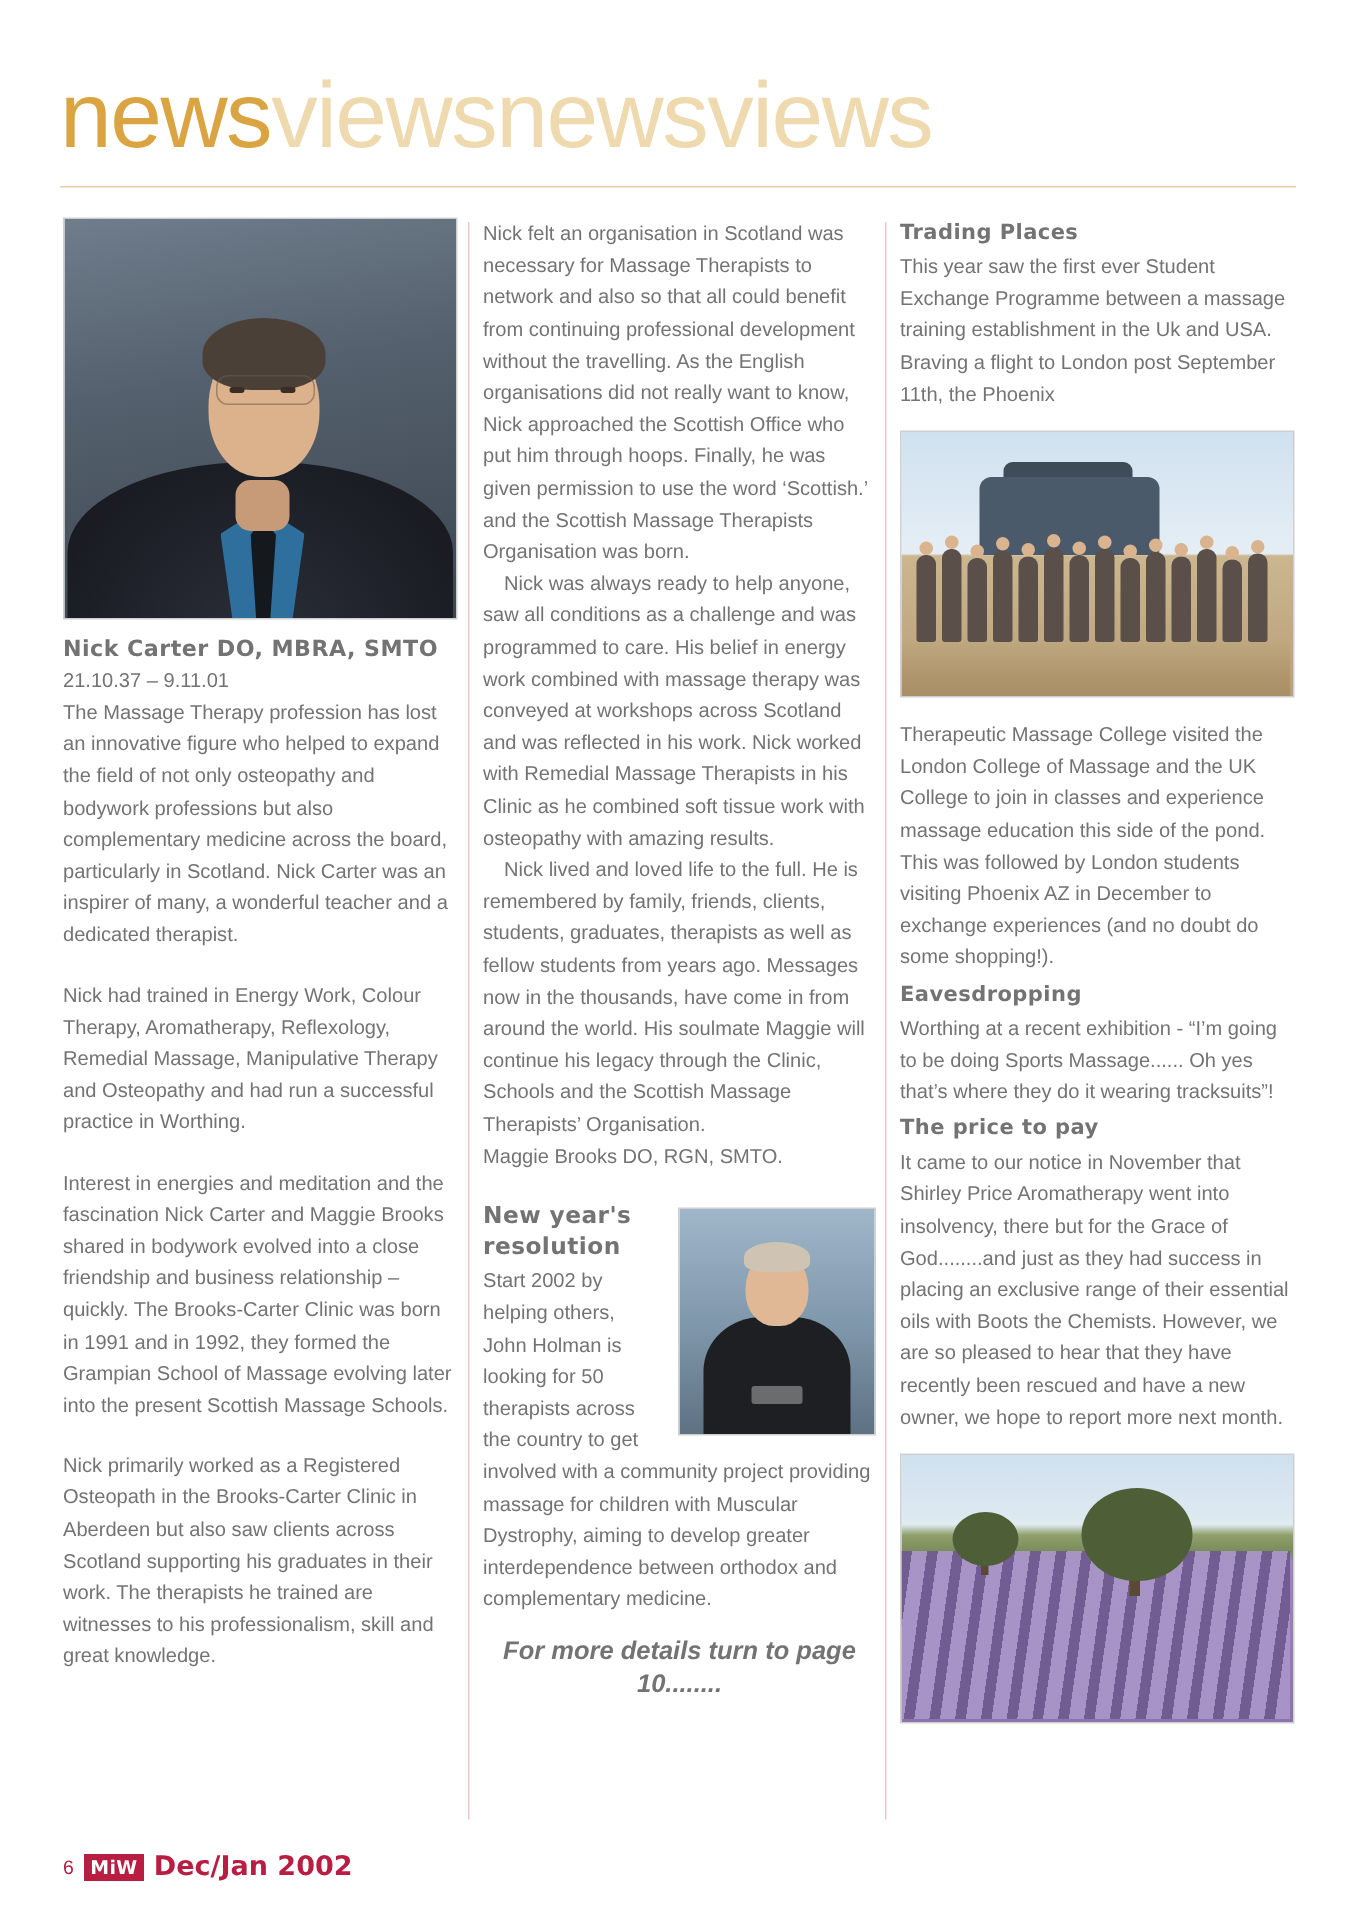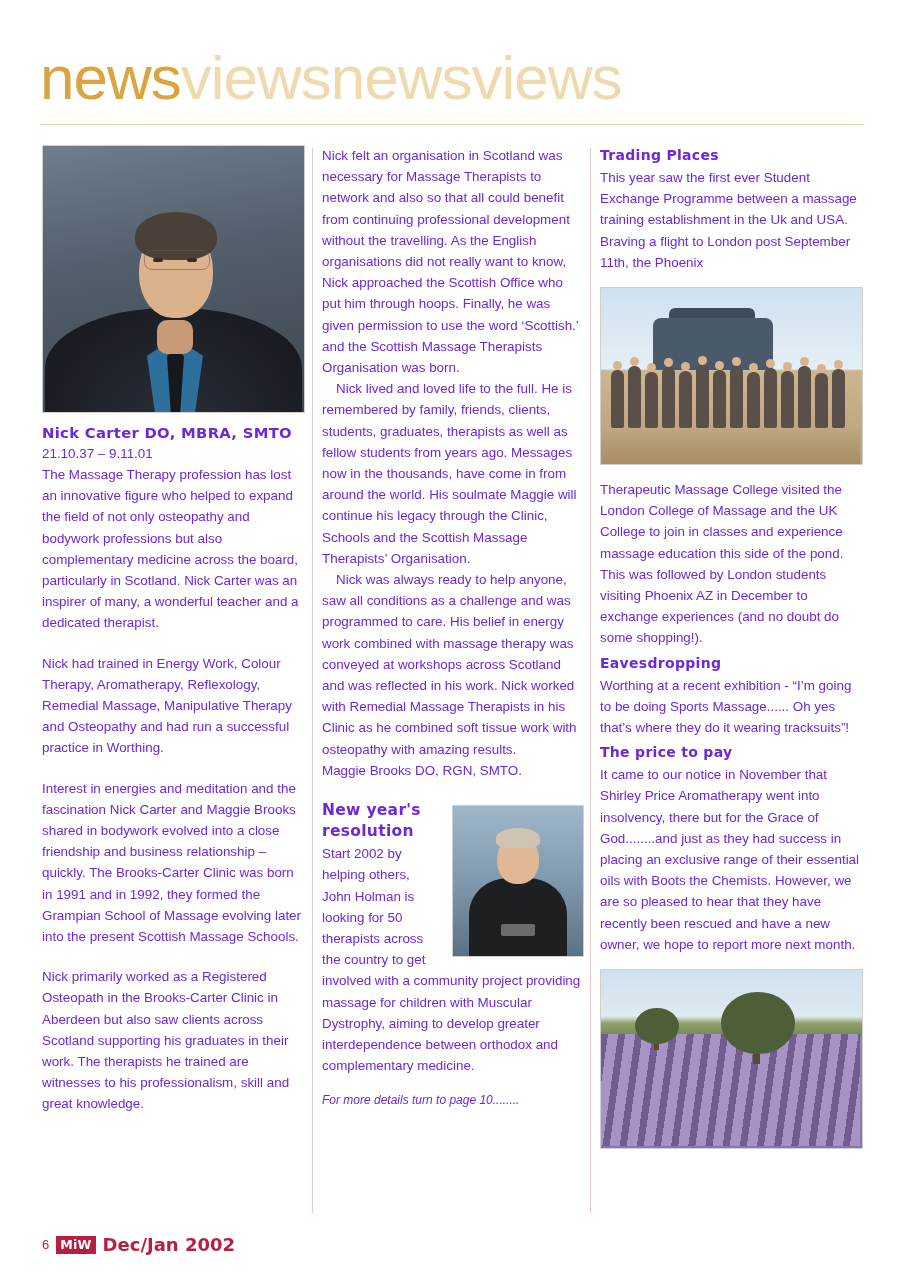--- a/index.html
+++ b/index.html
@@ -41,21 +41,21 @@
     height: 1px;
     background: #e3cfa8;
   }
 
   
   .col {
     position: absolute;
     top: 145px;
     font-size: 13.4px;
     line-height: 21.2px;
-    color: #6d28d9;
+    color: #737373;
   }
   .col1 { left: 42px;  width: 263px; }
   .col2 { left: 322px; width: 262px; }
   .col3 { left: 600px; width: 262px; }
 
   .col-divider {
     position: absolute;
     top: 148px;
     width: 1px;
     height: 1065px;
@@ -268,23 +268,23 @@
     font-weight: bold;
     font-size: 15.5px;
     line-height: 19px;
     margin: 0 0 2px 0;
     letter-spacing: .3px;
   }
   .nyr-text { margin: 0; }
 
   .more-details {
     font-style: italic;
-    font-weight: normal;
-    font-size: 12px;
-    text-align: left;
+    font-weight: bold;
+    font-size: 17px;
+    text-align: center;
     margin: 14px 0 0 0;
   }
 
   
   .footer {
     position: absolute;
     left: 42px;
     top: 1234px;
     display: flex;
     align-items: center;
@@ -339,22 +339,22 @@
   <h2 class="name-head">Nick Carter DO, MBRA, SMTO</h2>
   <p class="dates">21.10.37 – 9.11.01</p>
   <p class="body" style="margin-top:0;">The Massage Therapy profession has lost an innovative figure who helped to expand the field of not only osteopathy and bodywork professions but also complementary medicine across the board, particularly in Scotland.  Nick Carter was an inspirer of many, a wonderful teacher and a dedicated therapist.</p>
   <p class="body">Nick had trained in Energy Work, Colour Therapy, Aromatherapy, Reflexology, Remedial Massage, Manipulative Therapy and Osteopathy and had run a successful practice in Worthing.</p>
   <p class="body">Interest in energies and meditation and the fascination Nick Carter and Maggie Brooks shared in bodywork evolved into a close friendship and business relationship – quickly. The Brooks-Carter Clinic was born in 1991 and in 1992, they formed the Grampian School of Massage evolving later into the present Scottish Massage Schools.</p>
   <p class="body tight">Nick primarily worked as a Registered Osteopath in the Brooks-Carter Clinic in Aberdeen but also saw clients across Scotland supporting his graduates in their work. The therapists he trained are witnesses to his professionalism, skill and great knowledge.</p>
 </div>
 
 <div class="col col2">
   <p class="noindent">Nick felt an organisation in Scotland was necessary for Massage Therapists to network and also so that all could benefit from continuing professional development without the travelling. As the English organisations did not really want to know, Nick approached the Scottish Office who put him through hoops. Finally, he was given permission to use the word ‘Scottish.’ and the Scottish Massage Therapists Organisation was born.</p>
+  <p class="indent">Nick was always ready to help anyone, saw all conditions as a challenge and was programmed to care. His belief in energy work combined with massage therapy was conveyed at workshops across Scotland and was reflected in his work. Nick worked with Remedial Massage Therapists in his Clinic as he combined soft tissue work with osteopathy with amazing results.</p>
   <p class="indent">Nick lived and loved life to the full. He is remembered by family, friends, clients, students, graduates, therapists as well as fellow students from years ago. Messages now in the thousands, have come in from around the world. His soulmate Maggie will continue his legacy through the Clinic, Schools and the Scottish Massage Therapists’ Organisation.</p>
-  <p class="indent">Nick was always ready to help anyone, saw all conditions as a challenge and was programmed to care. His belief in energy work combined with massage therapy was conveyed at workshops across Scotland and was reflected in his work. Nick worked with Remedial Massage Therapists in his Clinic as he combined soft tissue work with osteopathy with amazing results.</p>
   <p class="noindent">Maggie Brooks DO, RGN, SMTO.</p>
 
   <div class="nyr-wrap">
     <div class="photo photo-portrait2 nyr-photo">
       <div class="p2-body"></div>
       <div class="p2-head"></div>
       <div class="p2-hair"></div>
       <div class="p2-logo"></div>
     </div>
     <h3 class="nyr-head">New year's</h3>

